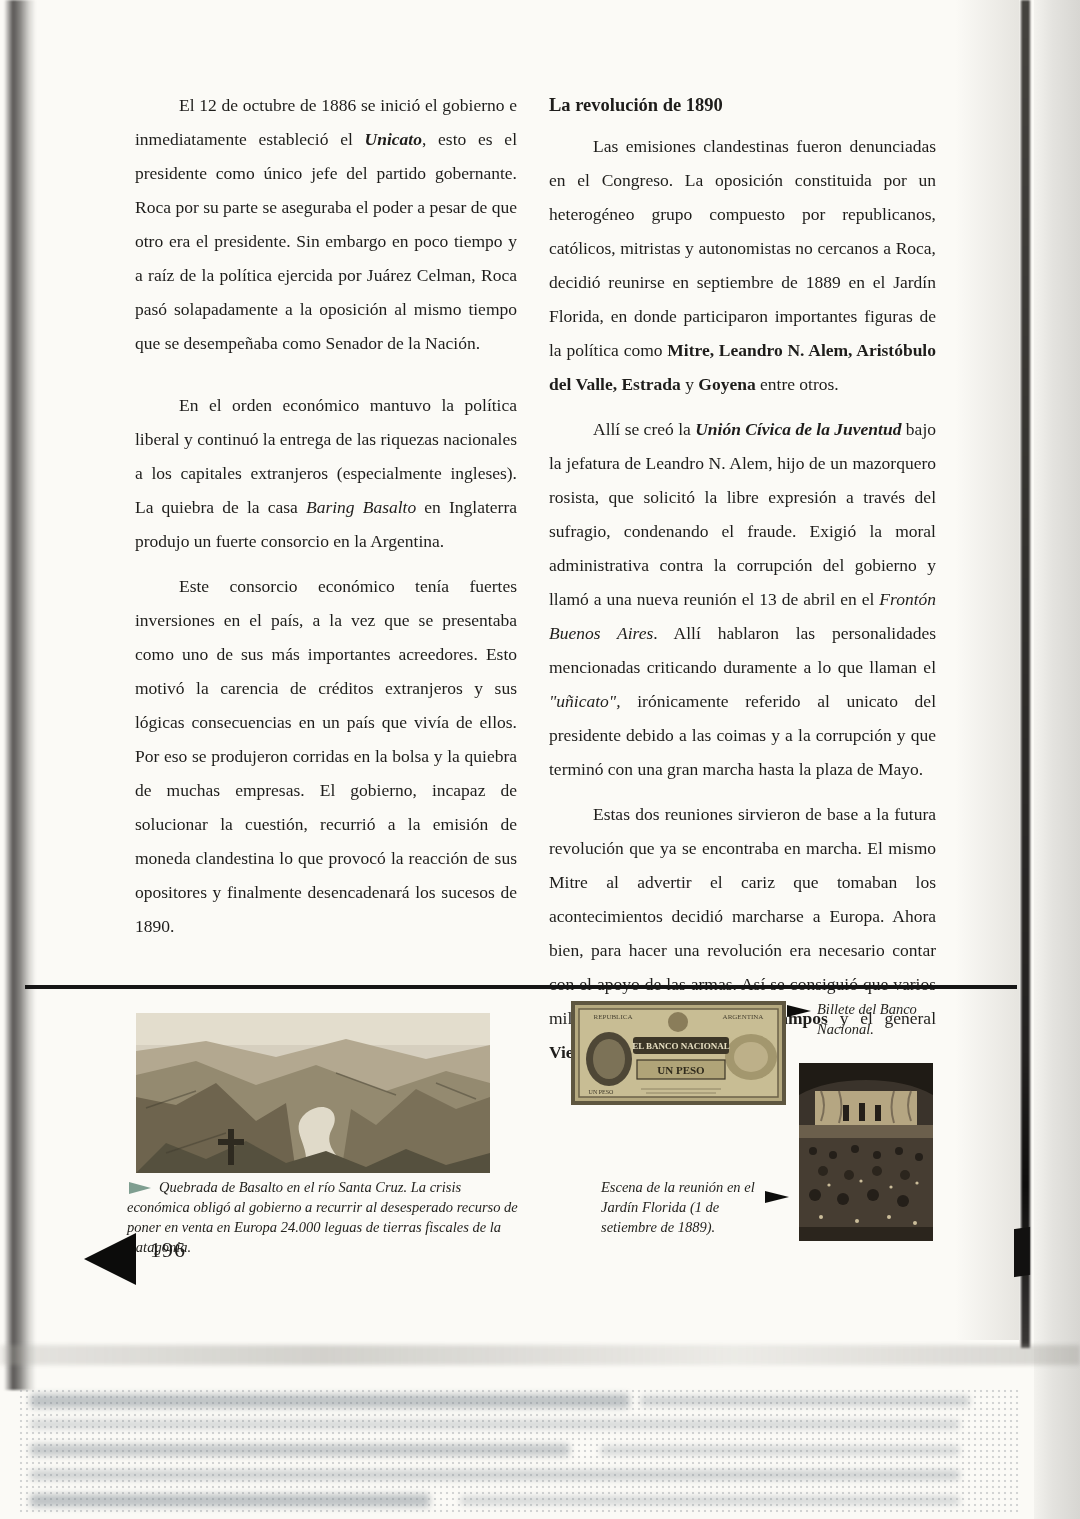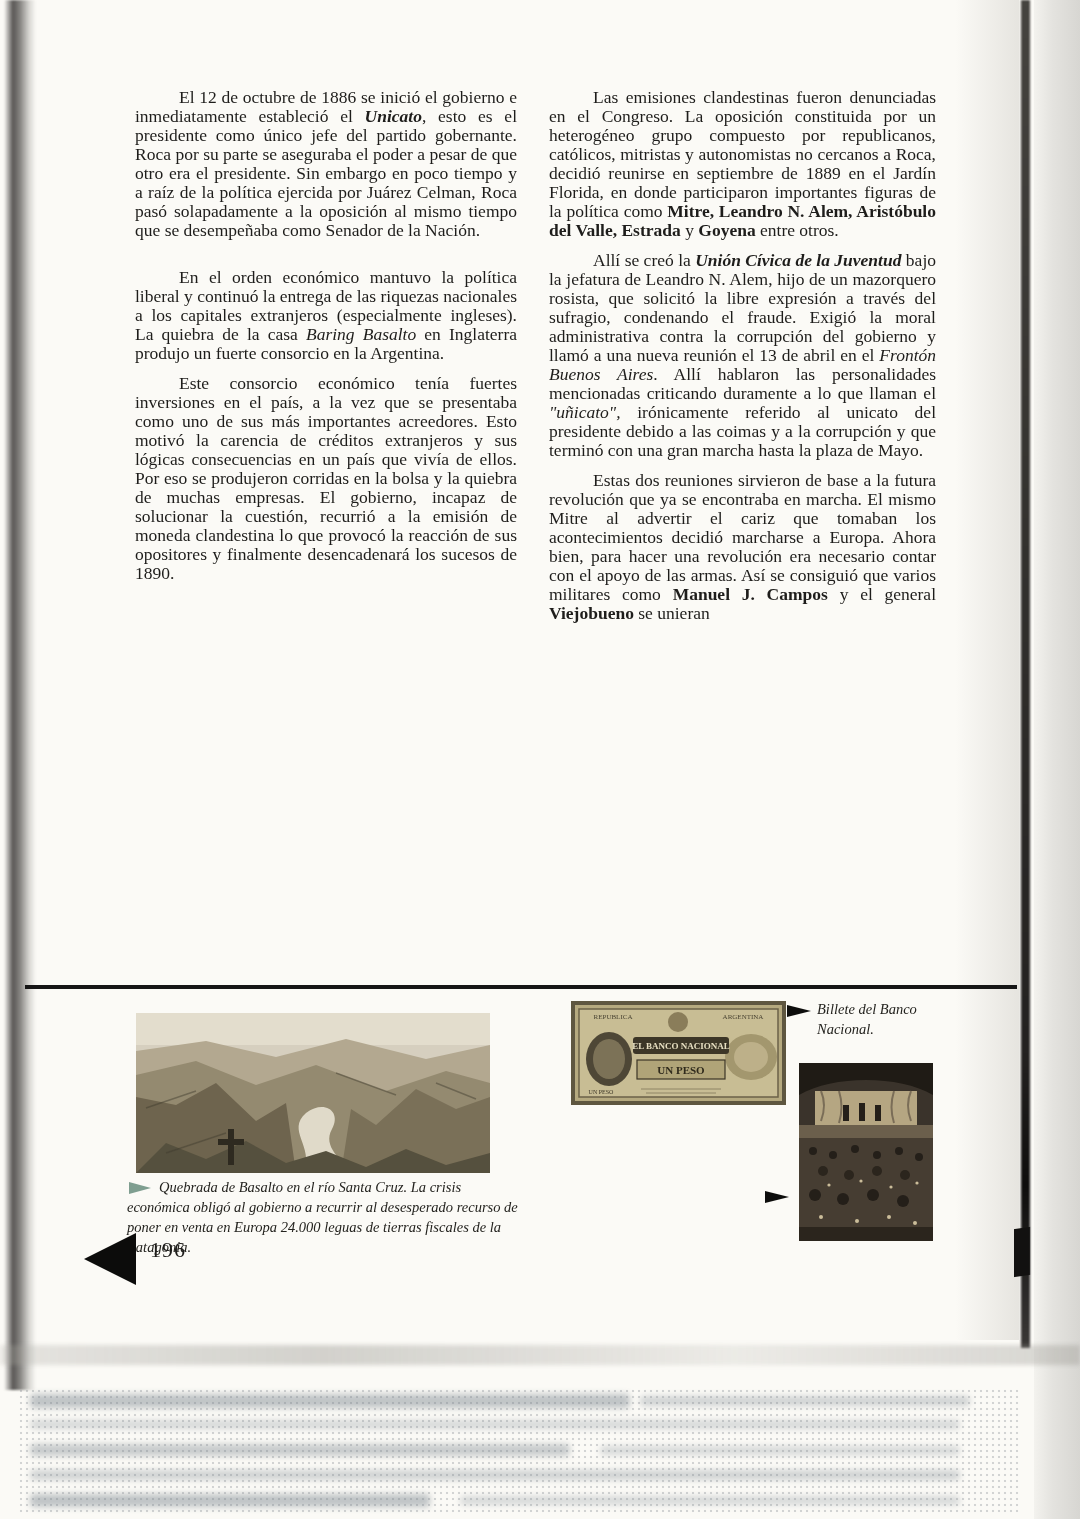--- a/index.html
+++ b/index.html
@@ -27,21 +27,21 @@
   }
   .edge-right-paper {
     position:absolute; left:1034px; top:0; width:46px; height:100%;
     background:linear-gradient(90deg,#f3f2ee 0%, #e4e3df 40%, #d7d6d2 100%);
   }
   .curve-shadow {
     position:absolute; left:955px; top:0; width:64px; height:1340px;
     background:linear-gradient(90deg, rgba(120,115,105,0), rgba(120,115,105,.16));
   }
   
-  .col { position:absolute; top:88px; text-align:justify; font-size:17.5px; line-height:19px; }
+  .col { position:absolute; top:88px; text-align:justify; font-size:17.5px; line-height:34px; }
   .col-left  { left:135px; width:382px; }
   .col-right { left:549px; width:387px; }
   .para { text-indent:44px; margin-bottom:11px; }
   .para.after-gap { margin-top:28px; }
   .heading { font-size:18.5px; font-weight:700; margin-bottom:7px; text-align:left; }
   .b { font-weight:700; } .i { font-style:italic; } .bi { font-weight:700; font-style:italic; }
   
   .rule { position:absolute; left:25px; top:985px; width:992px; height:4px; background:#161616; }
   
   figure { position:absolute; }
@@ -101,20 +101,21 @@
   <div class="edge-right-dark"></div>
   <div class="edge-right-paper"></div>
 
   <section class="col col-left">
     <p class="para"><span>El 12 de octubre de 1886 se inició el gobierno e inmediatamente estableció el </span><span class="bi">Unicato</span><span>, esto es el presidente como único jefe del partido gobernante. Roca por su parte se aseguraba el poder a pesar de que otro era el presidente. Sin embargo en poco tiempo y a raíz de la política ejercida por Juárez Celman, Roca pasó solapadamente a la oposición al mismo tiempo que se desempeñaba como Senador de la Nación.</span></p>
     <p class="para after-gap"><span>En el orden económico mantuvo la política liberal y continuó la entrega de las riquezas nacionales a los capitales extranjeros (especialmente ingleses). La quiebra de la casa </span><span class="i">Baring Basalto</span><span> en Inglaterra produjo un fuerte consorcio en la Argentina.</span></p>
     <p class="para"><span>Este consorcio económico tenía fuertes inversiones en el país, a la vez que se presentaba como uno de sus más importantes acreedores. Esto motivó la carencia de créditos extranjeros y sus lógicas consecuencias en un país que vivía de ellos. Por eso se produjeron corridas en la bolsa y la quiebra de muchas empresas. El gobierno, incapaz de solucionar la cuestión, recurrió a la emisión de moneda clandestina lo que provocó la reacción de sus opositores y finalmente desencadenará los sucesos de 1890.</span></p>
   </section>
 
   <section class="col col-right">
+    <h2 class="heading">La revolución de 1890</h2>
     <p class="para"><span>Las emisiones clandestinas fueron denunciadas en el Congreso. La oposición constituida por un heterogéneo grupo compuesto por republicanos, católicos, mitristas y autonomistas no cercanos a Roca, decidió reunirse en septiembre de 1889 en el Jardín Florida, en donde participaron importantes figuras de la política como </span><span class="b">Mitre, Leandro N. Alem, Aristóbulo del Valle, Estrada</span><span> y </span><span class="b">Goyena</span><span> entre otros.</span></p>
     <p class="para"><span>Allí se creó la </span><span class="bi">Unión Cívica de la Juventud</span><span> bajo la jefatura de Leandro N. Alem, hijo de un mazorquero rosista, que solicitó la libre expresión a través del sufragio, condenando el fraude. Exigió la moral administrativa contra la corrupción del gobierno y llamó a una nueva reunión el 13 de abril en el </span><span class="i">Frontón Buenos Aires</span><span>. Allí hablaron las personalidades mencionadas criticando duramente a lo que llaman el </span><span class="i">"uñicato",</span><span> irónicamente referido al unicato del presidente debido a las coimas y a la corrupción y que terminó con una gran marcha hasta la plaza de Mayo.</span></p>
     <p class="para"><span>Estas dos reuniones sirvieron de base a la futura revolución que ya se encontraba en marcha. El mismo Mitre al advertir el cariz que tomaban los acontecimientos decidió marcharse a Europa. Ahora bien, para hacer una revolución era necesario contar con el apoyo de las armas. Así se consiguió que varios militares como </span><span class="b">Manuel J. Campos</span><span> y el general </span><span class="b">Viejobueno</span><span> se unieran</span></p>
   </section>
 
   <div class="rule"></div>
 
   <figure class="fig-landscape">
     <svg viewBox="0 0 354 160" preserveAspectRatio="none">
       <rect width="354" height="160" fill="#d6cfbf"></rect>
@@ -189,20 +190,23 @@
         <circle cx="62" cy="118" r="1.6" fill="#cbbd9a"></circle>
       <circle cx="92" cy="124" r="1.6" fill="#cbbd9a"></circle>
         <circle cx="118" cy="120" r="1.6" fill="#cbbd9a"></circle>
       <circle cx="22" cy="154" r="2" fill="#cbbd9a"></circle>
         <circle cx="58" cy="158" r="2" fill="#cbbd9a"></circle>
       <circle cx="90" cy="154" r="2" fill="#cbbd9a"></circle>
         <circle cx="116" cy="160" r="2" fill="#cbbd9a"></circle>
       <rect x="0" y="164" width="134" height="14" fill="#2b251d"></rect>
     </svg>
   </figure>
+  <div class="cap cap-scene">
+    <span>Escena de la reunión en el Jardín Florida (1 de setiembre de 1889).</span>
+  </div>
   <span class="arrow-right arrow-black arrow-scene"></span>
 
   <div class="pagenum-wrap">
     <span class="tri-left"></span>
     <span class="pagenum">196</span>
   </div>
 
   <div class="band-gray"></div>
   <div class="halftone"></div>
   <div class="smudge s1"></div>

